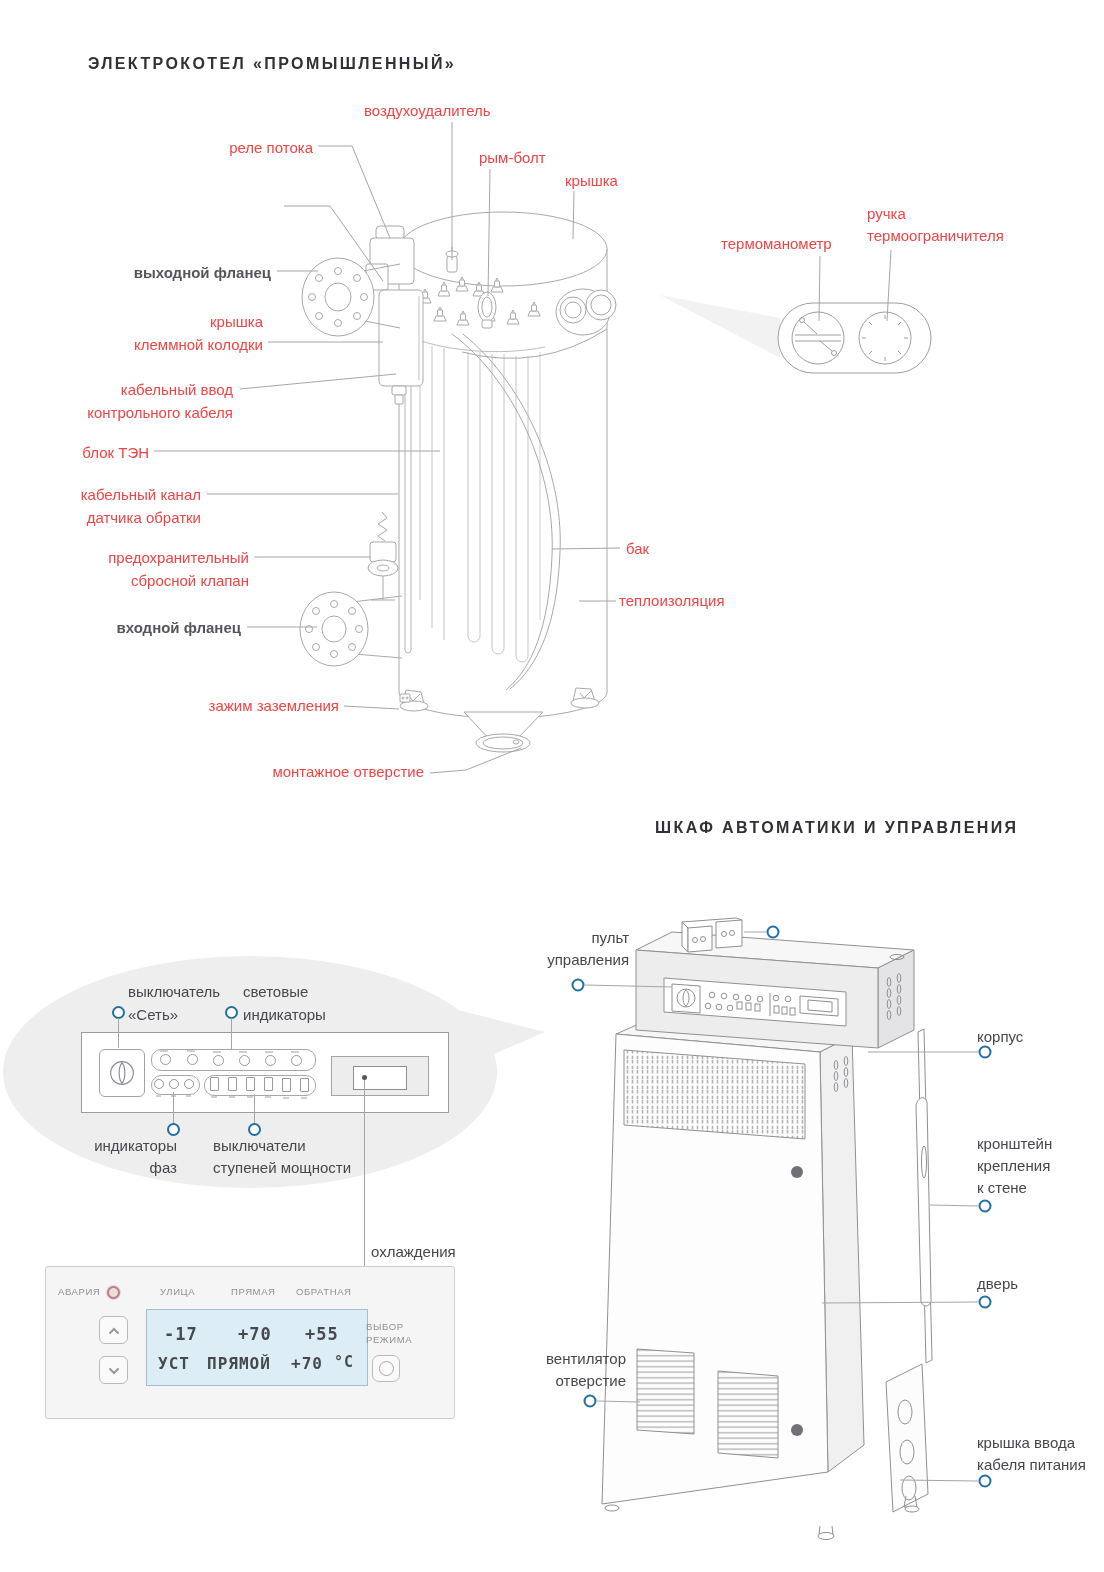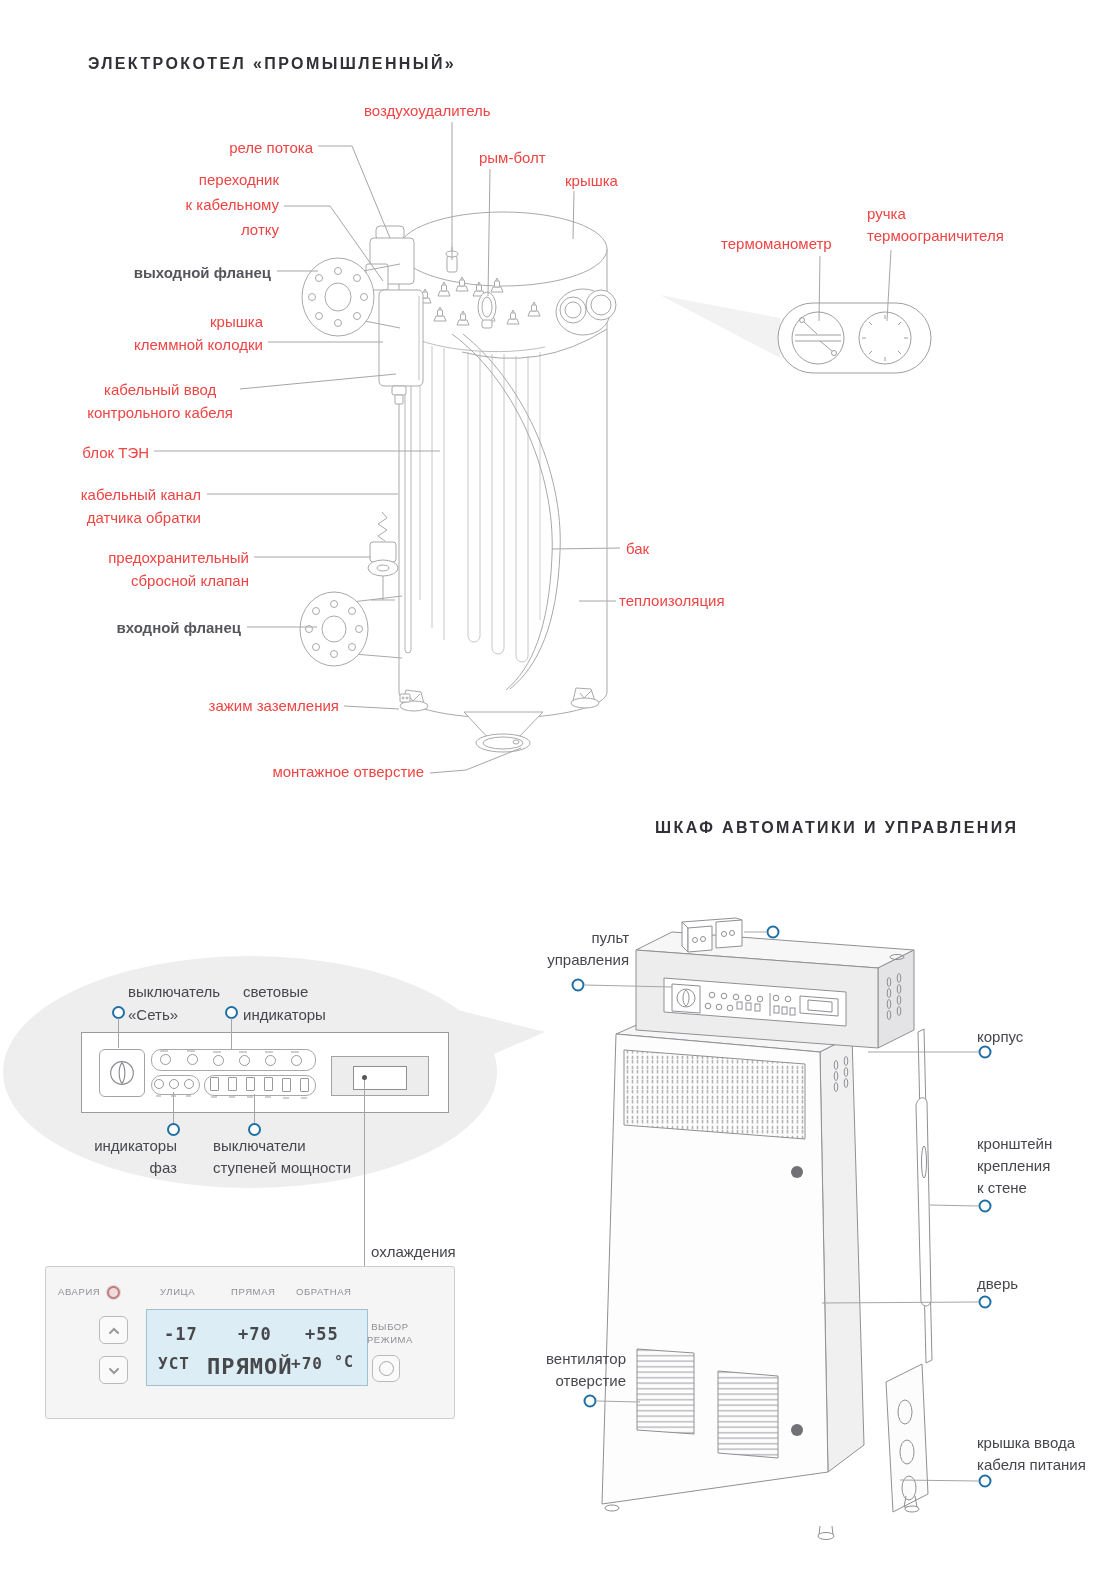--- a/index.html
+++ b/index.html
@@ -320,33 +320,28 @@
 
 <div class="abs sec-title" style="left:88px;top:47px;margin-top:8px;">ЭЛЕКТРОКОТЕЛ «ПРОМЫШЛЕННЫЙ»</div>
 <div class="abs sec-title" style="left:655px;top:819px;">ШКАФ АВТОМАТИКИ И УПРАВЛЕНИЯ</div>
 
 <div class="abs lbl" style="left:364px;top:99px;">
   <span>воздухоудалитель</span>
     </div>
 <div class="abs lbl lbl-right" style="right:791px;top:136px;">
   <span>реле потока</span>
     </div>
-<div class="abs lbl lbl-right lh26" style="right:825px;top:167px;">
-  <span>переходник</span>
-  <span>к кабельному</span>
-  <span>лотку</span>
-    </div>
 <div class="abs lbl lbl-right lbl-bold" style="right:833px;top:261px;">
   <span>выходной фланец</span>
     </div>
 <div class="abs lbl lbl-right" style="right:841px;top:310px;">
   <span>крышка</span>
   <span>клеммной колодки</span>
     </div>
-<div class="abs lbl lbl-right" style="right:871px;top:378px;text-align:center;">
+<div class="abs lbl lbl-right" style="right:871px;top:378px;">
   <span>кабельный ввод</span>
   <span>контрольного кабеля</span>
     </div>
 <div class="abs lbl lbl-right" style="right:955px;top:441px;">
   <span>блок ТЭН</span>
     </div>
 <div class="abs lbl lbl-right" style="right:903px;top:483px;">
   <span>кабельный канал</span>
   <span>датчика обратки</span>
     </div>
@@ -507,25 +502,25 @@
   <svg width="14" height="11" viewBox="0 0 14 11">
     <path d="M3,4 L7,8 L11,4" stroke="#97989d" stroke-width="2" fill="none" stroke-linecap="round"></path>
   </svg>
 </div>
 
 <div class="abs lcd" style="left:146px;top:1309px;width:220px;height:75px;"></div>
 <div class="abs lcd-txt" style="left:164px;top:1324px;font-size:17px;">-17</div>
 <div class="abs lcd-txt" style="left:238px;top:1324px;font-size:17px;">+70</div>
 <div class="abs lcd-txt" style="left:305px;top:1324px;font-size:17px;">+55</div>
 <div class="abs lcd-txt" style="left:158px;top:1354px;font-size:16px;">УСТ</div>
-<div class="abs lcd-txt" style="left:207px;top:1354px;font-size:22px;">ПРЯМОЙ</div>
+<div class="abs lcd-txt" style="left:207px;top:1354px;font-size:16px;">ПРЯМОЙ</div>
 <div class="abs lcd-txt" style="left:291px;top:1354px;font-size:16px;">+70</div>
 <div class="abs lcd-txt" style="left:334px;top:1353px;font-size:15px;">°C</div>
 
-<div class="abs ctrl-lbl" style="left:366px;top:1320px;width:48px;text-align:center;line-height:13px;">
+<div class="abs ctrl-lbl" style="left:366px;top:1320px;width:48px;line-height:13px;">
   <span style="display:block;">ВЫБОР</span>
   <span style="display:block;">РЕЖИМА</span>
 </div>
 <div class="abs ctrl-btn" style="left:372px;top:1355px;width:28px;height:27px;border-radius:7px;">
   <div class="mode-circle"></div>
 </div>
 
 </div>
 
 </body></html>

